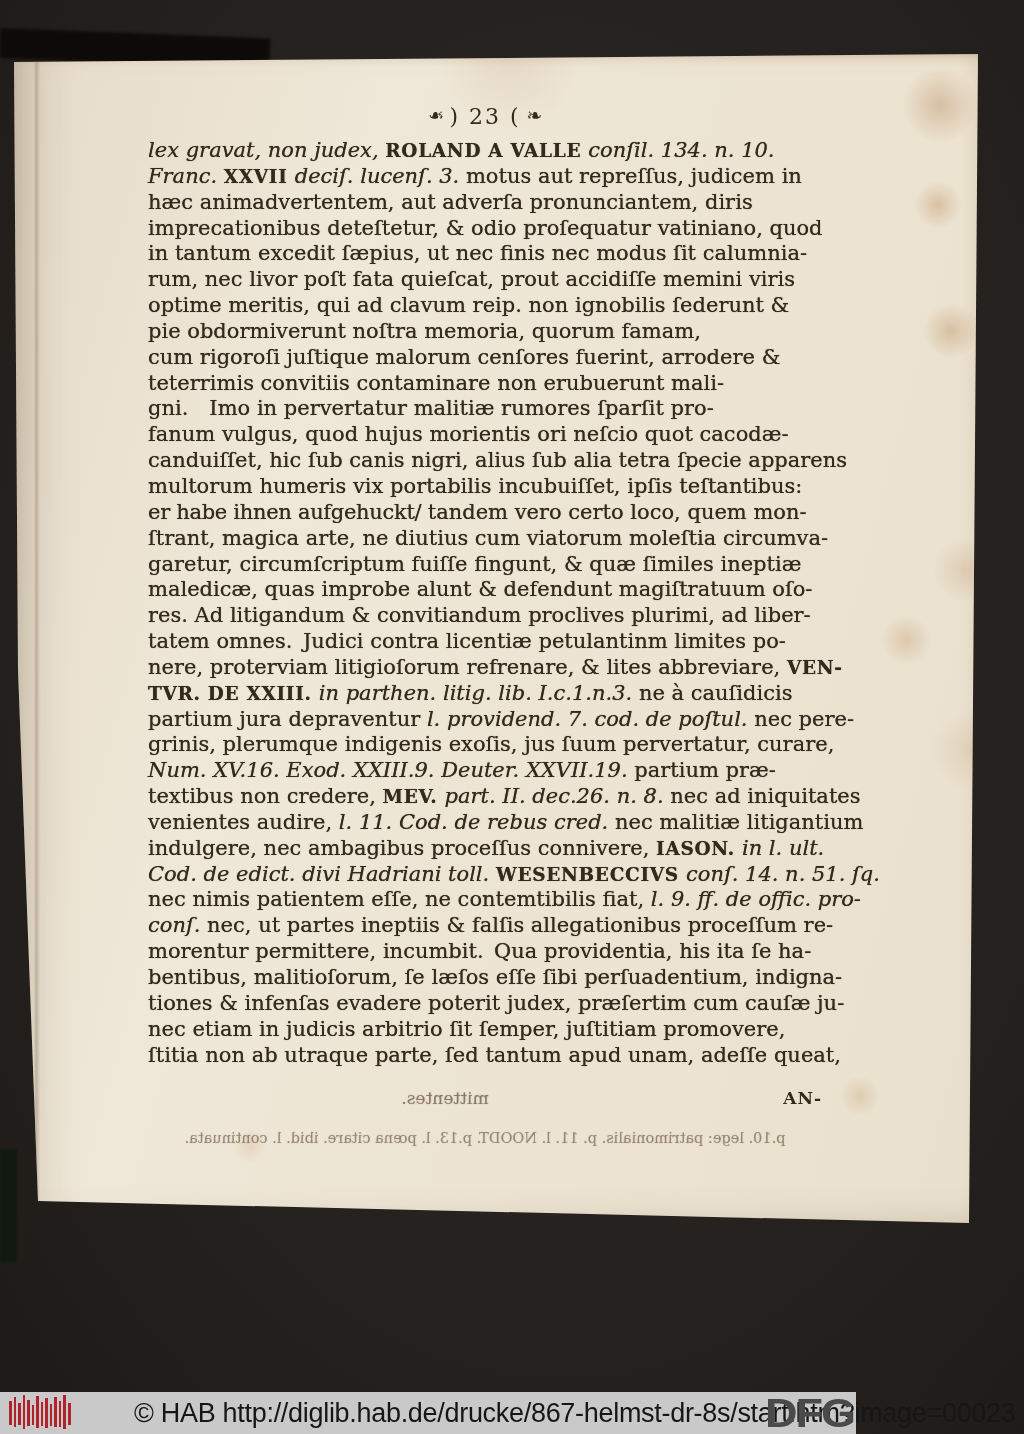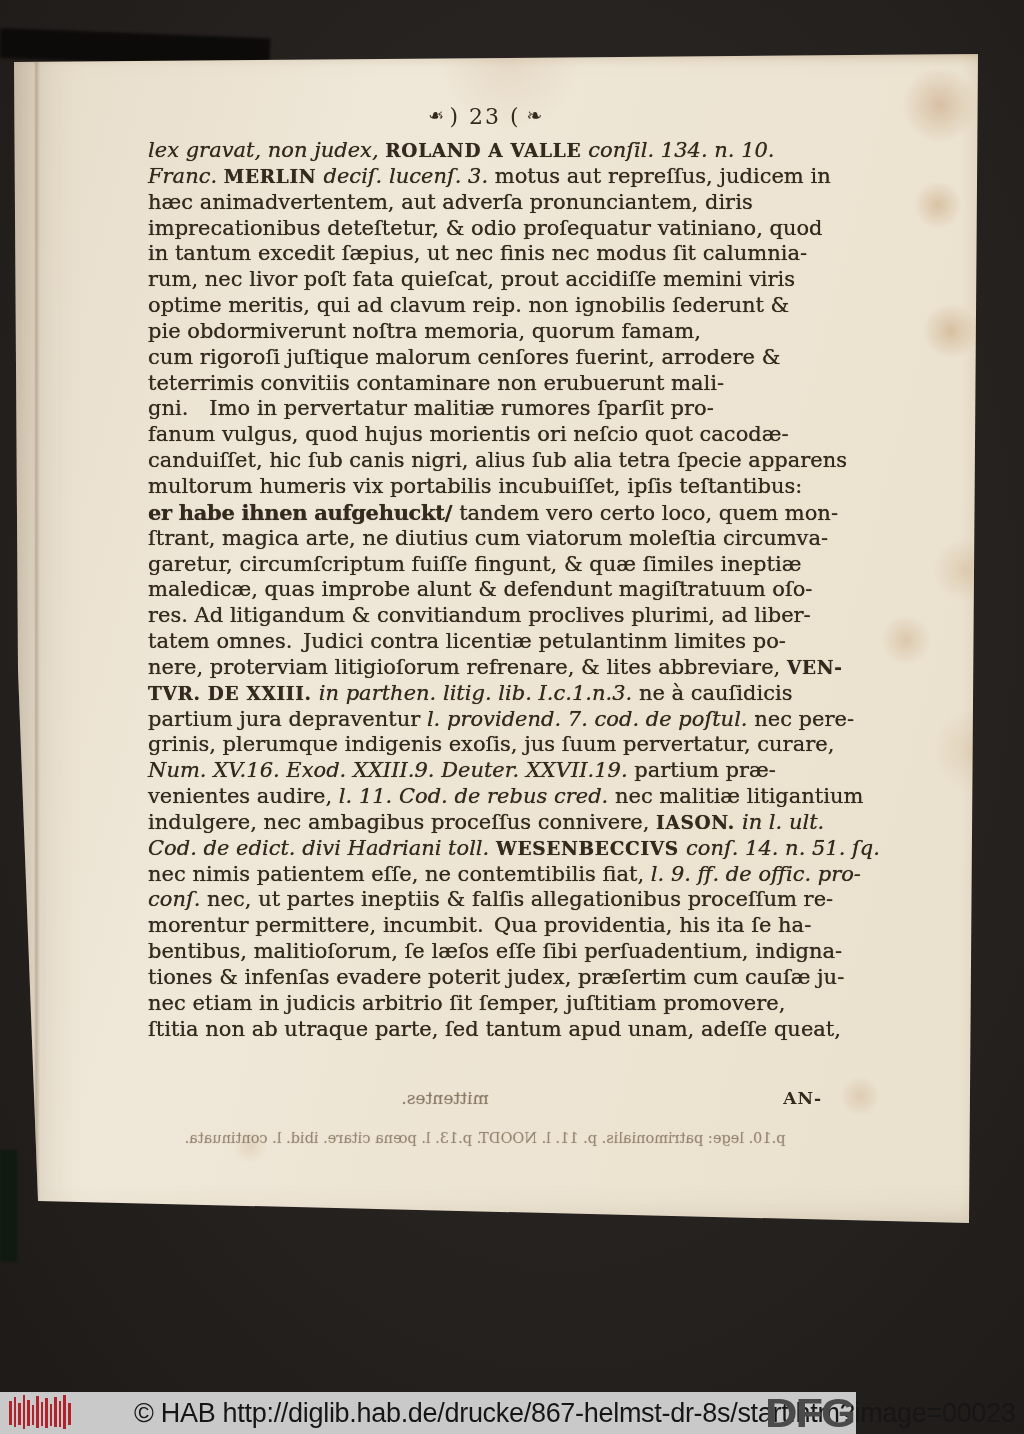--- a/index.html
+++ b/index.html
@@ -45,21 +45,21 @@
 
   .textblock{position:absolute;left:138px;top:88px;width:674px;
              color:#33291d;font-size:21px;
              text-shadow:0 0 .7px rgba(51,41,29,.85);}
   .tline{height:25.85px;line-height:25.85px;white-space:nowrap;
          text-align:justify;text-align-last:justify;}
   .tline::after{content:"";display:inline-block;width:100%;}
   .rm{font-style:normal;}
   .it{font-style:italic;}
   .sc{font-size:.88em;letter-spacing:.7px;font-weight:bold;}
-  .fr{font-weight:700;letter-spacing:-.3px;}
+  .fr{font-weight:400;letter-spacing:-.3px;}
 
   .catchrow{position:absolute;left:138px;top:1038px;width:674px;height:26px;
             font-size:18px;color:#33291d;}
   .catchword{position:absolute;right:0;top:0;letter-spacing:1px;font-weight:600;
              font-size:17px;text-align:center;}
   .showthrough1{position:absolute;left:44%;top:0;transform:translateX(-50%) scaleX(-1);
                 color:rgba(105,88,66,.55);font-size:17px;text-shadow:0 0 1px rgba(105,88,66,.5);}
   .showthrough2{position:absolute;left:130px;top:1080px;width:690px;text-align:center;
                 transform:scaleX(-1);color:rgba(110,92,70,.48);font-size:14.5px;
                 text-shadow:0 0 1px rgba(110,92,70,.45);}
@@ -83,21 +83,21 @@
   <div class="green-edge"></div>
 
   <div class="page">
 
     <div class="pheader">
       <span class="orn flip">❧</span><span>) 23 (</span><span class="orn">❧</span>
     </div>
 
     <div class="textblock">
         <div class="tline"><span class="it">lex gravat, non judex, </span><span class="sc">ROLAND A VALLE </span><span class="it">conſil. 134. n. 10.</span></div>
-        <div class="tline"><span class="it">Franc. </span><span class="sc">MERLIN </span><span class="it">deciſ. lucenſ. 3. </span><span class="rm">motus aut repreſſus, judicem in</span></div>
+        <div class="tline"><span class="it">Franc. </span><span class="sc">XXVII </span><span class="it">deciſ. lucenſ. 3. </span><span class="rm">motus aut repreſſus, judicem in</span></div>
         <div class="tline"><span class="rm">hæc animadvertentem, aut adverſa pronunciantem, diris</span></div>
         <div class="tline"><span class="rm">imprecationibus deteſtetur, &amp; odio proſequatur vatiniano, quod</span></div>
         <div class="tline"><span class="rm">in tantum excedit ſæpius, ut nec finis nec modus ſit calumnia-</span></div>
         <div class="tline"><span class="rm">rum, nec livor poſt fata quieſcat, prout accidiſſe memini viris</span></div>
         <div class="tline"><span class="rm">optime meritis, qui ad clavum reip. non ignobilis ſederunt &amp;</span></div>
         <div class="tline"><span class="rm">pie obdormiverunt noſtra memoria, quorum famam,</span></div>
         <div class="tline"><span class="rm">cum rigoroſi juſtique malorum cenſores fuerint, arrodere &amp;</span></div>
         <div class="tline"><span class="rm">teterrimis convitiis contaminare non erubuerunt mali-</span></div>
         <div class="tline"><span class="rm">gni. Imo in pervertatur malitiæ rumores ſparſit pro-</span></div>
         <div class="tline"><span class="rm">fanum vulgus, quod hujus morientis ori neſcio quot cacodæ-</span></div>
@@ -107,20 +107,21 @@
         <div class="tline"><span class="rm">ſtrant, magica arte, ne diutius cum viatorum moleſtia circumva-</span></div>
         <div class="tline"><span class="rm">garetur, circumſcriptum fuiſſe fingunt, &amp; quæ ſimiles ineptiæ</span></div>
         <div class="tline"><span class="rm">maledicæ, quas improbe alunt &amp; defendunt magiſtratuum oſo-</span></div>
         <div class="tline"><span class="rm">res. Ad litigandum &amp; convitiandum proclives plurimi, ad liber-</span></div>
         <div class="tline"><span class="rm">tatem omnes. Judici contra licentiæ petulantinm limites po-</span></div>
         <div class="tline"><span class="rm">nere, proterviam litigioſorum refrenare, &amp; lites abbreviare, </span><span class="sc">VEN-</span></div>
         <div class="tline"><span class="sc">TVR. DE XXIII. </span><span class="it">in parthen. litig. lib. I.c.1.n.3. </span><span class="rm">ne à cauſidicis</span></div>
         <div class="tline"><span class="rm">partium jura depraventur </span><span class="it">l. providend. 7. cod. de poſtul. </span><span class="rm">nec pere-</span></div>
         <div class="tline"><span class="rm">grinis, plerumque indigenis exoſis, jus ſuum pervertatur, curare,</span></div>
         <div class="tline"><span class="it">Num. XV.16. Exod. XXIII.9. Deuter. XXVII.19. </span><span class="rm">partium præ-</span></div>
+        <div class="tline"><span class="rm">textibus non credere, </span><span class="sc">MEV. </span><span class="it">part. II. dec.26. n. 8. </span><span class="rm">nec ad iniquitates</span></div>
         <div class="tline"><span class="rm">venientes audire, </span><span class="it">l. 11. Cod. de rebus cred. </span><span class="rm">nec malitiæ litigantium</span></div>
         <div class="tline"><span class="rm">indulgere, nec ambagibus proceſſus connivere, </span><span class="sc">IASON. </span><span class="it">in l. ult.</span></div>
         <div class="tline"><span class="it">Cod. de edict. divi Hadriani toll. </span><span class="sc">WESENBECCIVS </span><span class="it">conſ. 14. n. 51. ſq.</span></div>
         <div class="tline"><span class="rm">nec nimis patientem eſſe, ne contemtibilis fiat, </span><span class="it">l. 9. ff. de offic. pro-</span></div>
         <div class="tline"><span class="it">conſ. </span><span class="rm">nec, ut partes ineptiis &amp; falſis allegationibus proceſſum re-</span></div>
         <div class="tline"><span class="rm">morentur permittere, incumbit. Qua providentia, his ita ſe ha-</span></div>
         <div class="tline"><span class="rm">bentibus, malitioſorum, ſe læſos eſſe ſibi perſuadentium, indigna-</span></div>
         <div class="tline"><span class="rm">tiones &amp; infenſas evadere poterit judex, præſertim cum cauſæ ju-</span></div>
         <div class="tline"><span class="rm">nec etiam in judicis arbitrio ſit ſemper, juſtitiam promovere,</span></div>
         <div class="tline"><span class="rm">ſtitia non ab utraque parte, ſed tantum apud unam, adeſſe queat,</span></div>

